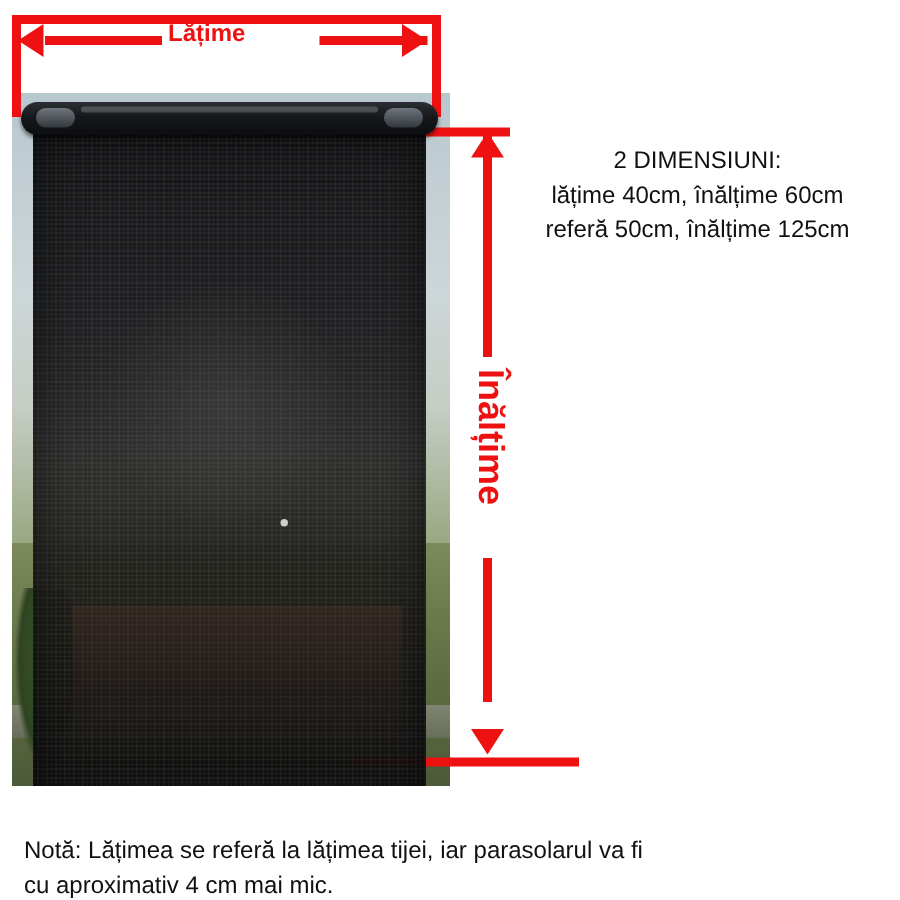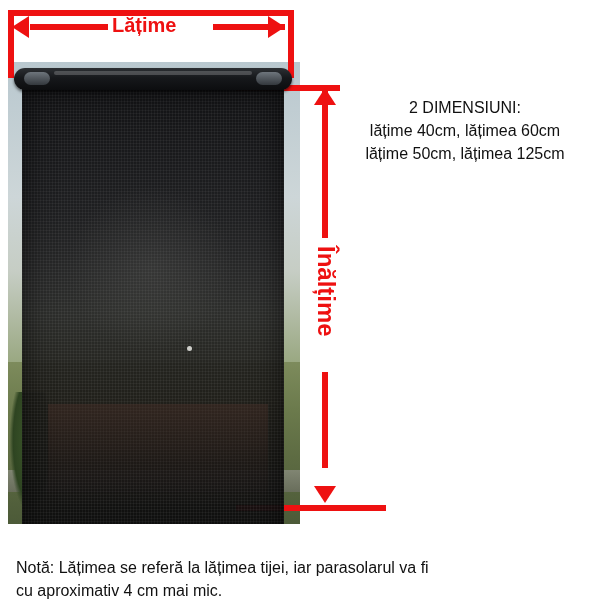--- a/index.html
+++ b/index.html
@@ -165,21 +165,21 @@
   .arrow-up {
     border-left: 11px solid transparent;
     border-right: 11px solid transparent;
     border-bottom: 17px solid #ee1111;
   }
 
   .label-red {
     position: absolute;
     color: #ee1111;
     font-weight: bold;
-    font-size: 20px;
+    font-size: 16px;
     line-height: 1;
     white-space: nowrap;
   }
   .label-vertical {
     position: absolute;
     color: #ee1111;
     font-weight: bold;
     font-size: 24px;
     line-height: 1;
     white-space: nowrap;
@@ -264,22 +264,22 @@
 
     <div class="bar-v" style="left:322px; top:372px; height:96px;"></div>
 
     <div class="arrow arrow-up" style="left:314px; top:88px;"></div>
     <div class="arrow arrow-down" style="left:314px; top:486px;"></div>
     <div class="label-vertical" style="left:338px; top:246px;">Înălțime</div>
   </div>
 
   <div class="specs">
     <div class="spec-title">2 DIMENSIUNI:</div>
-    <div>lățime 40cm, lățimea 60cm</div>
-    <div>lățime 50cm, lățimea 125cm</div>
+    <div>lățime 40cm, înălțime 60cm</div>
+    <div>referă 50cm, înălțime 125cm</div>
   </div>
 
   <div class="note">
     <div>Notă: Lățimea se referă la lățimea tijei, iar parasolarul va fi</div>
     <div>cu aproximativ 4 cm mai mic.</div>
   </div>
 
 </div>
 
 </body></html>

